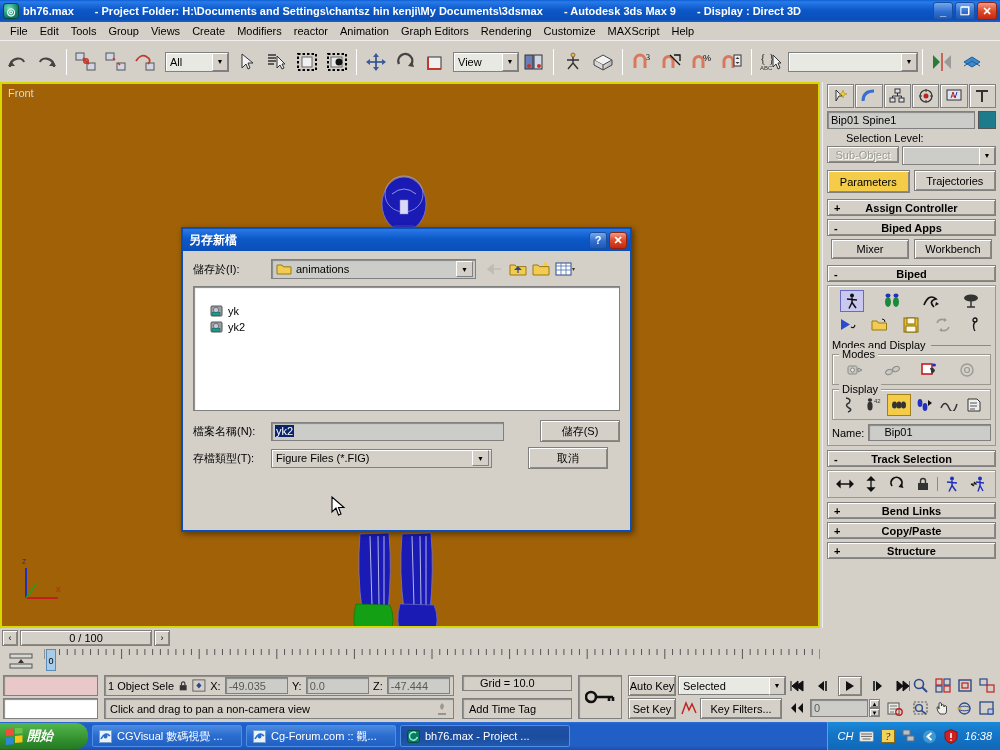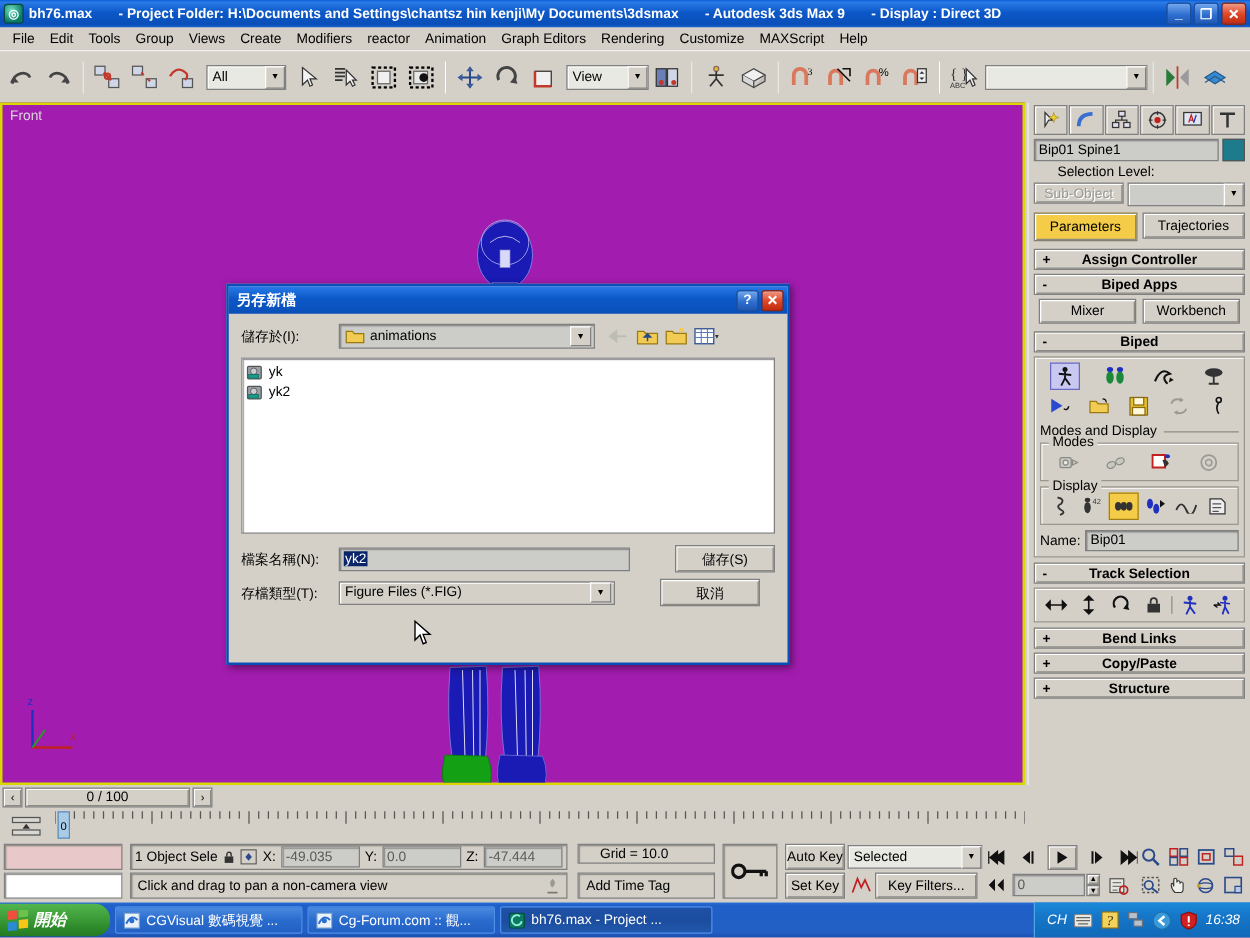--- a/index.html
+++ b/index.html
@@ -64,21 +64,21 @@
   }
   .tcombo .arrow {
     width: 16px; height: 18px; margin-left: auto; background: #d4d0c8;
     border: 1px solid #fff; border-right-color: #808080; border-bottom-color: #808080;
     display: flex; align-items: center; justify-content: center; font-size: 7px;
   }
 
   
   #viewport {
     position: absolute; left: 0; top: 82px; width: 820px; height: 546px;
-    background: #a21caf; border: 2px solid #d8d800; overflow: hidden;
+    background: #a16207; border: 2px solid #d8d800; overflow: hidden;
   }
   #viewport-label {
     position: absolute; left: 6px; top: 3px; color: #d9d9d9; font-size: 11px;
   }
   #axis-tripod { position: absolute; left: 18px; bottom: 22px; width: 50px; height: 50px; }
 
   
   .bp { position: absolute; }
 
   
@@ -126,21 +126,21 @@
                       padding: 0 3px; font-size: 11px; }
   .icrow { display: flex; justify-content: space-around; align-items: center; }
   .icbtn { width: 24px; height: 22px; display:flex; align-items:center; justify-content:center;
            font-size: 13px; }
   .icbtn.sel { background: #c8c8f0; border: 1px solid #6a6ac0; }
   .icbtn.hl { background: #f5cc47; border: 1px solid #a08018; }
   .dashline { display: flex; align-items: center; font-size: 11px; margin: 3px 0 1px 0; }
   .dashline .dl { flex: 1; height: 1px; background: #8b8b84; margin-left: 5px; }
   #name-row { display: flex; align-items: center; gap: 4px; margin-top: 4px; }
   #name-field { flex: 1; height: 17px; background: #cccdc8; border: 1px solid #808080;
-                box-shadow: inset 1px 1px 1px #888; font-size: 11px; padding: 1px 3px; }
+                box-shadow: inset 1px 1px 1px #888; font-size: 11px; padding: 1px 15px; }
 
   
   #timeslider {
     position: absolute; left: 0; top: 628px; width: 820px; height: 20px;
     background: #d4d0c8; display: flex; align-items: center; padding: 0 2px;
   }
   #ts-left, #ts-right {
     width: 16px; height: 16px; border: 1px solid #808080; background: #d4d0c8;
     box-shadow: inset 1px 1px 0 #fff, inset -1px -1px 0 #8b8b84;
     display: flex; align-items: center; justify-content: center; font-size: 9px;
@@ -206,22 +206,22 @@
     height: 20px; background: #cccdc8; border: 1px solid #808080;
     box-shadow: inset 1px 1px 1px #888;
     display: flex; align-items: center; padding-left: 4px; font-size: 11px;
   }
   .dcombo .arrow {
     width: 17px; height: 16px; margin-left: auto; margin-right: 2px; background: #d4d0c8;
     border: 1px solid #fff; border-right-color: #808080; border-bottom-color: #808080;
     display: flex; align-items: center; justify-content: center; font-size: 7px;
   }
   #filelist {
-    height: 141px; background: #fff; border: 1px solid #808080;
-    box-shadow: inset 1px 1px 1px #888; padding: 3px; overflow: hidden;
+    height: 125px; background: #fff; border: 1px solid #808080;
+    box-shadow: inset 1px 1px 1px #888; padding: 16px; overflow: hidden;
   }
   .fitem { display: flex; align-items: center; gap: 4px; font-size: 11px; height: 16px; }
   .ficon { width: 14px; height: 13px; position: relative; }
   .dbtn-big {
     width: 80px; height: 22px; border: 1px solid #808080; background: #d4d0c8;
     box-shadow: inset 1px 1px 0 #fff, inset -1px -1px 0 #8b8b84;
     display: flex; align-items: center; justify-content: center; font-size: 11px;
   }
   #fname-input {
     flex: 1; height: 19px; background: #cccdc8; border: 1px solid #808080;

